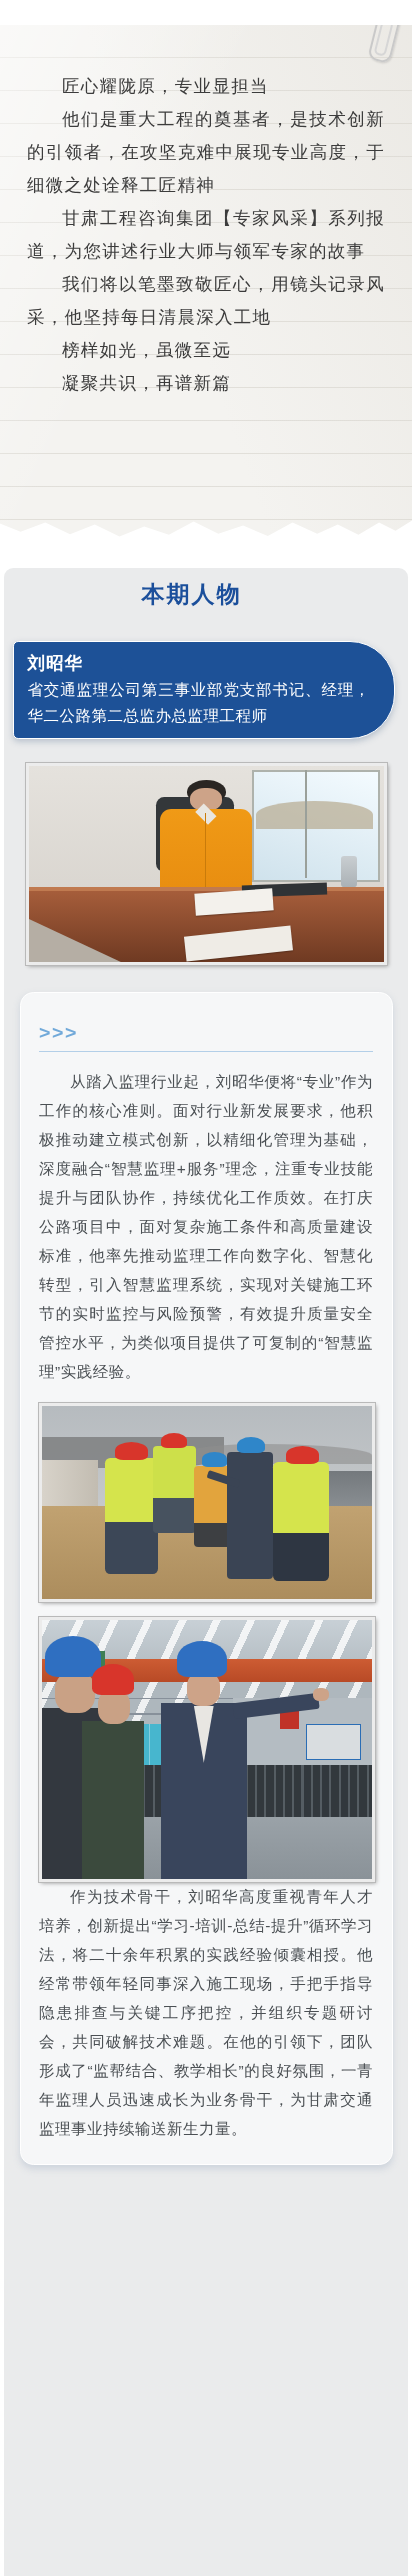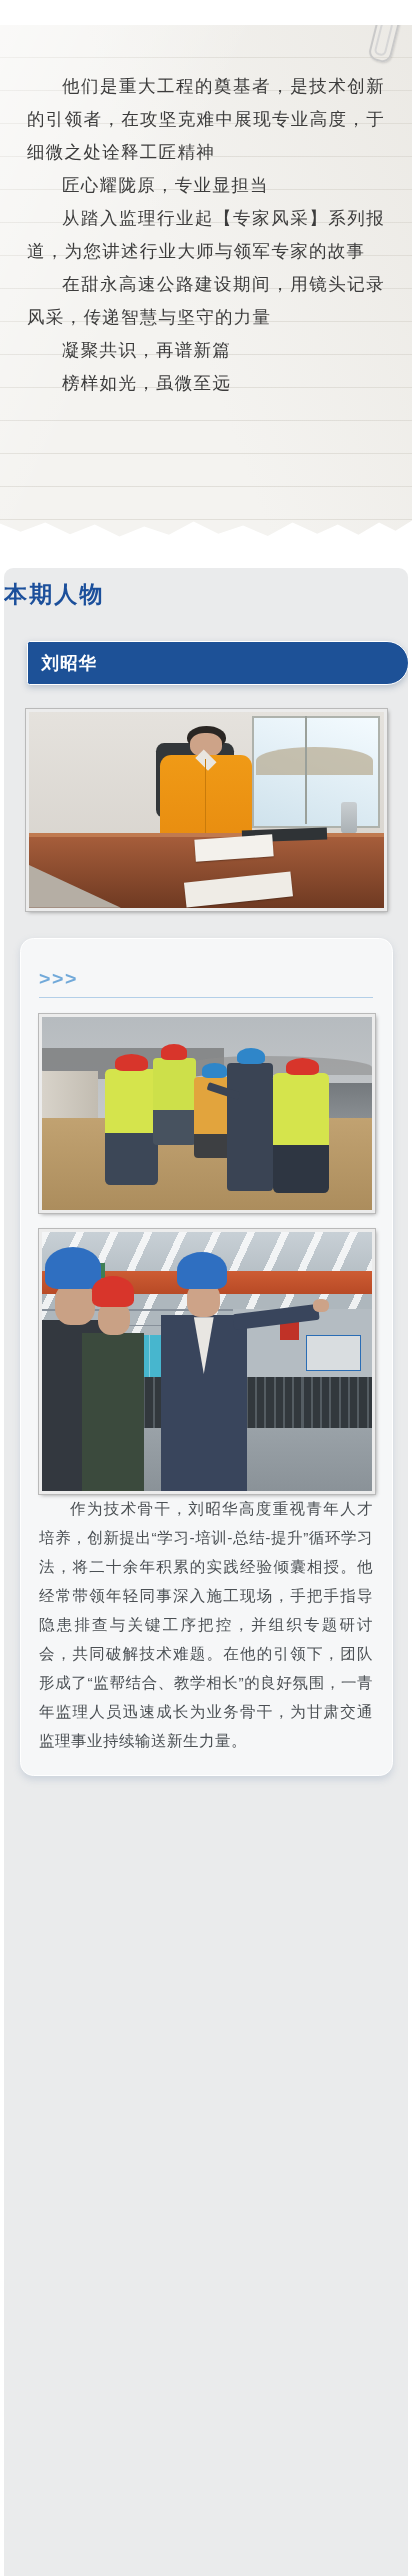--- a/index.html
+++ b/index.html
@@ -40,25 +40,25 @@
     text-indent:2em;letter-spacing:1.3px;text-align:justify;font-weight:500;
   }
 
   
   .panel{
     position:relative;margin:28px 4.1px 0 4.1px;width:404px;height:2721px;
     background:#eaebec;border-radius:9.3px 9.3px 0 0;box-sizing:border-box;
     padding-top:14.4px;overflow:hidden;
   }
   .section-label{
-    text-align:left;padding-right:29px;font-size:23px;font-weight:bold;
+    text-align:center;padding-right:29px;font-size:23px;font-weight:bold;
     color:#1b4f9b;letter-spacing:2.1px;height:25px;line-height:25px;
   }
   .badge{
-    margin:34px 0 0 23px;width:382px;box-sizing:border-box;
+    margin:34px 0 0 9px;width:382px;box-sizing:border-box;
     background:#1d5197;border:1.5px solid #ffffff;
     border-radius:5.2px 45px 45px 5.2px;
     padding:8.2px 24px 9.3px 13.4px;color:#ffffff;
     box-shadow:0 2.6px 6.2px rgba(120,140,165,.45);
   }
   .badge .name{font-size:17.5px;font-weight:bold;letter-spacing:1px;line-height:24px;}
   .badge .title{font-size:15.5px;line-height:26px;letter-spacing:0.5px;margin-top:2.1px;text-align:justify;}
 
   
   .photo{
@@ -162,35 +162,36 @@
 </head>
 <body>
 
 <div class="page">
 
   <div class="paper">
     <div class="paperclip">
         <div class="inner"></div>
       </div>
     <div class="open-body">
+      <p>匠心耀陇原，专业显担当</p>
       <p>他们是重大工程的奠基者，是技术创新的引领者，在攻坚克难中展现专业高度，于细微之处诠释工匠精神</p>
-      <p>匠心耀陇原，专业显担当</p>
-      <p>从踏入监理行业起【专家风采】系列报道，为您讲述行业大师与领军专家的故事</p>
-      <p>在甜永高速公路建设期间，用镜头记录风采，传递智慧与坚守的力量</p>
+      <p>甘肃工程咨询集团【专家风采】系列报道，为您讲述行业大师与领军专家的故事</p>
+      <p>我们将以笔墨致敬匠心，用镜头记录风采，他坚持每日清晨深入工地</p>
+      <p>榜样如光，虽微至远</p>
       <p>凝聚共识，再谱新篇</p>
-      <p>榜样如光，虽微至远</p>
     </div>
   </div>
 
   <div class="panel">
 
     <div class="section-label">本期人物</div>
 
     <div class="badge">
       <div class="name">刘昭华</div>
+      <div class="title">省交通监理公司第三事业部党支部书记、经理，华二公路第二总监办总监理工程师</div>
     </div>
 
     <div class="photo ph1">
       <div class="wall"></div>
       <div class="window"></div>
       <div class="hill"></div>
       <div class="sash"></div>
       <div class="chair"></div>
       <div class="hair"></div>
       <div class="face"></div>
@@ -203,20 +204,21 @@
       <div class="notebook"></div>
       <div class="doc"></div>
       <div class="bottle"></div>
       <div class="floor"></div>
     </div>
 
 
     <div class="card card2">
       <div class="marker">&gt;&gt;&gt;</div>
       <div class="divider"></div>
+      <p class="para-first">从踏入监理行业起，刘昭华便将“专业”作为工作的核心准则。面对行业新发展要求，他积极推动建立模式创新，以精细化管理为基础，深度融合“智慧监理+服务”理念，注重专业技能提升与团队协作，持续优化工作质效。在打庆公路项目中，面对复杂施工条件和高质量建设标准，他率先推动监理工作向数字化、智慧化转型，引入智慧监理系统，实现对关键施工环节的实时监控与风险预警，有效提升质量安全管控水平，为类似项目提供了可复制的“智慧监理”实践经验。</p>
 
       <div class="photo phA">
         <div class="sky"></div>
         <div class="mount"></div>
         <div class="mount2"></div>
         <div class="road"></div>
         <div class="wallL"></div>
         <div class="dirt"></div>
         <div class="worker w1b"></div>
         <div class="w1h"></div>

